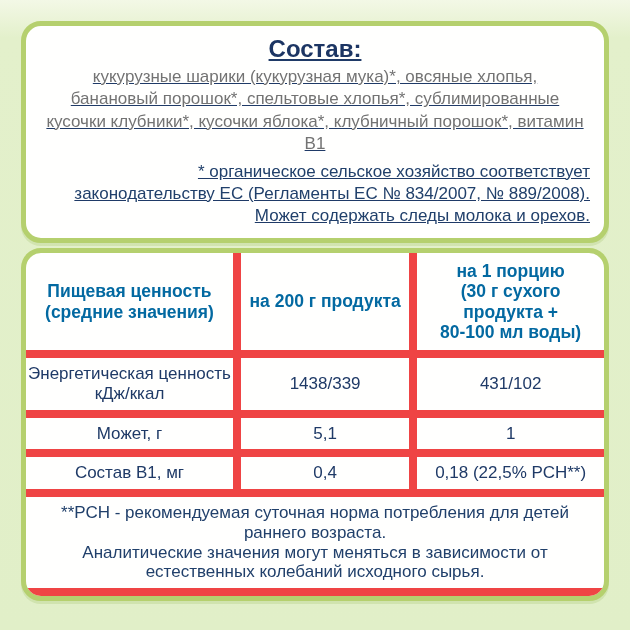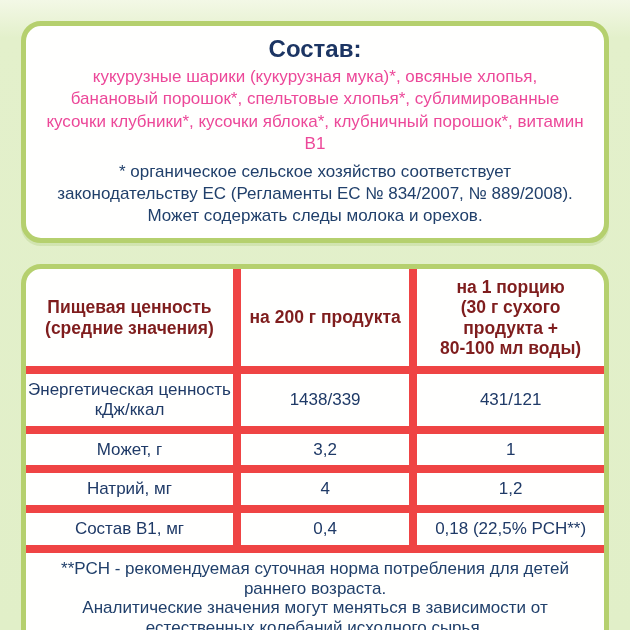--- a/index.html
+++ b/index.html
@@ -18,38 +18,40 @@
     border-radius: 20px;
     box-shadow: 0 3px 0 rgba(160, 190, 100, 0.25);
     color: #1f3a67;
   }
   .multiline { white-space: pre-line; }
 
   
   .composition {
     padding: 9px 14px 11px 14px;
     text-align: center;
-    margin-bottom: 21px;
+    margin-bottom: 5px;
+    text-decoration: underline;
   }
   .composition-title {
     font-size: 24px;
     font-weight: bold;
     color: #1c3563;
     margin-bottom: 3px;
   }
   .ingredients {
     font-size: 17px;
     line-height: 1.32;
-    color: #ec4899;
+    color: #737373;
   }
   .organic-note {
     font-size: 17px;
     line-height: 1.3;
     margin-top: 5px;
     color: #21406b;
+    text-align: right;
   }
 
   
   .nutrition { overflow: hidden; }
   table.nutrition-table {
     width: 100%;
     border-collapse: collapse;
     table-layout: fixed;
     color: #1f3a67;
   }
@@ -63,21 +65,21 @@
     padding: 6px 0;
     font-size: 17px;
     line-height: 1.16;
   }
   .nutrition-table tr td:first-child { border-left: none; }
   .nutrition-table tr td:last-child  { border-right: none; }
   .nutrition-table tr:first-child td { border-top: none; }
   .nutrition-table td.hdr {
     font-weight: bold;
     font-size: 17.5px;
-    color: #7f1d1d;
+    color: #0369a1;
     padding: 8px 4px;
   }
   .footnote {
     border-top: none;
     text-align: center;
     font-size: 16.5px;
     line-height: 1.3;
     padding: 8px 18px 10px 18px;
     color: #21406b;
   }
@@ -111,36 +113,31 @@
       <td class="hdr multiline">на 1 порцию
 (30 г сухого
 продукта +
 80-100 мл воды)</td>
     </tr>
 
     <tr>
       <td class="multiline">Энергетическая ценность
 кДж/ккал</td>
       <td>1438/339</td>
-      <td>431/121</td>
+      <td>431/102</td>
     </tr>
 
 
     <tr>
       <td class="multiline">Может, г</td>
-      <td>3,2</td>
+      <td>5,1</td>
       <td>1</td>
     </tr>
 
 
-    <tr>
-      <td class="multiline">Натрий, мг</td>
-      <td>4</td>
-      <td>1,2</td>
-    </tr>
 
     <tr>
       <td class="multiline">Состав В1, мг</td>
       <td>0,4</td>
       <td>0,18 (22,5% РСН**)</td>
     </tr>
 
     <tr>
       <td colspan="3" class="footnote multiline">**РСН - рекомендуемая суточная норма потребления для детей
 раннего возраста.

